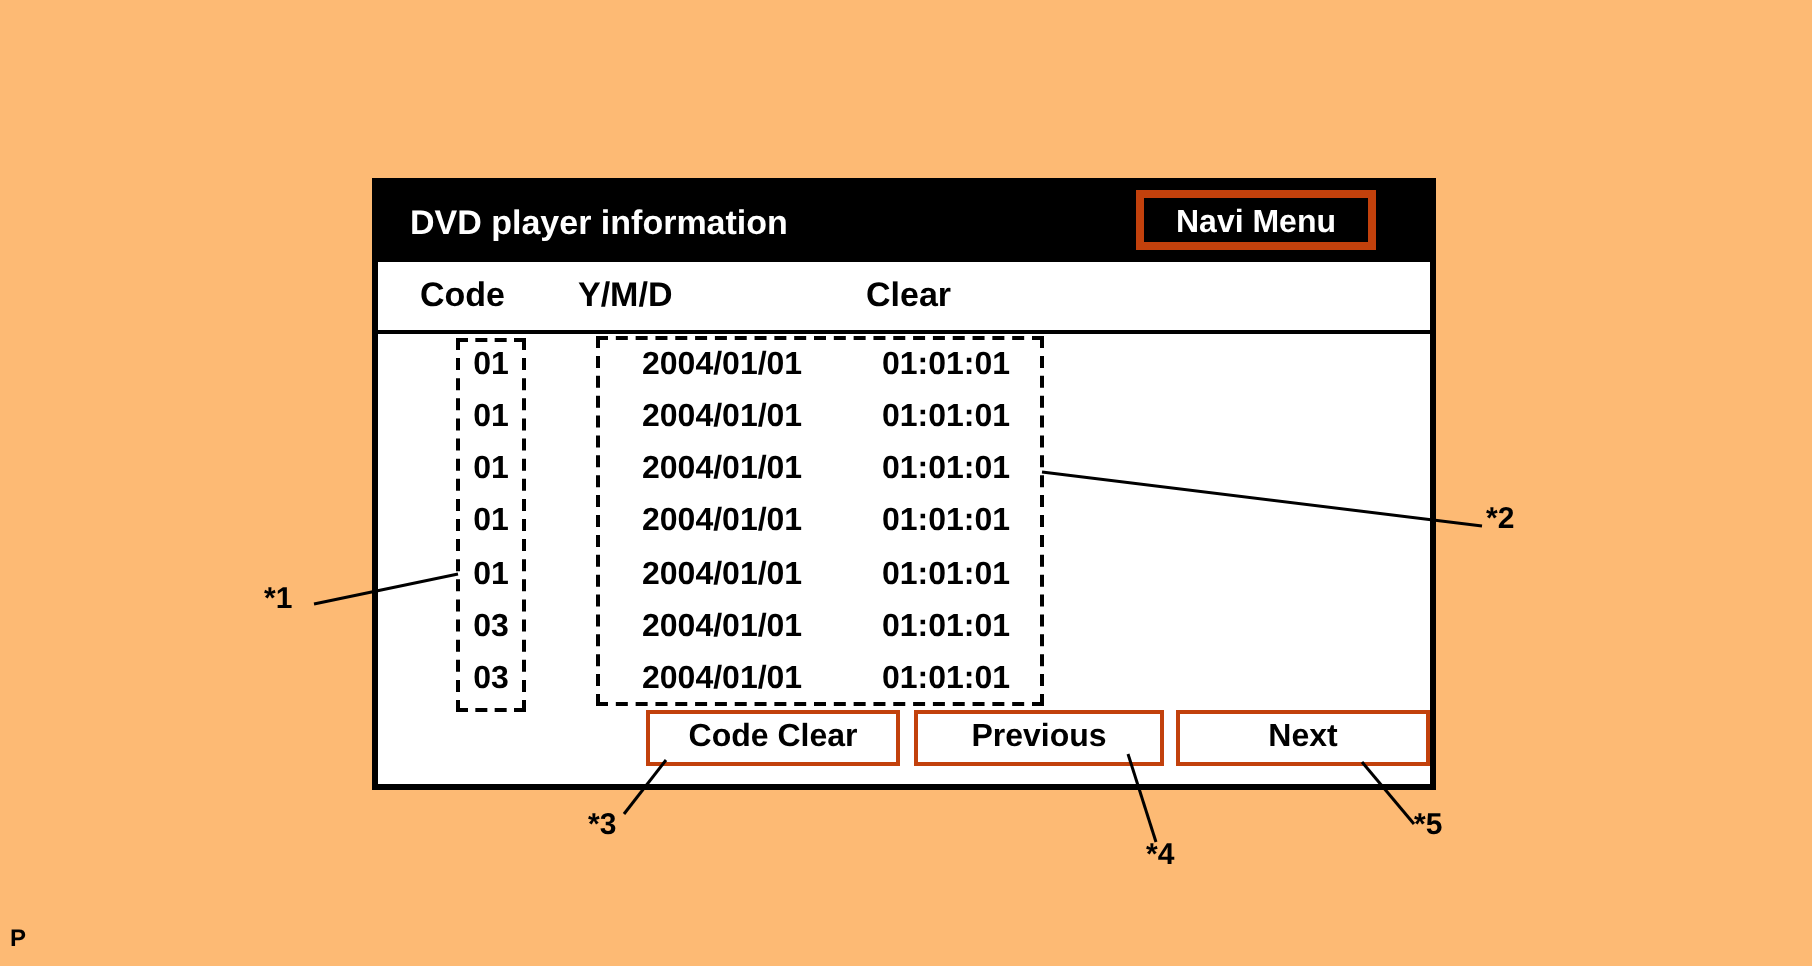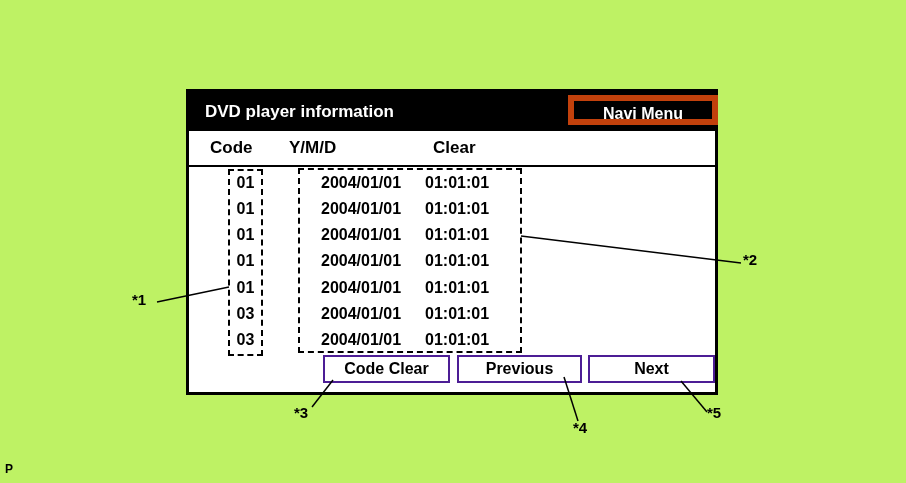--- a/index.html
+++ b/index.html
@@ -1,20 +1,20 @@
 <!DOCTYPE html>
 <html><head>
 <meta charset="utf-8">
 <style>
   * { margin: 0; padding: 0; box-sizing: border-box; }
   html, body { background: #ffffff; }
   .canvas {
     position: relative;
     width: 906px; height: 483px;
-    background: #bef264;
+    background: #fdba74;
     font-family: "Liberation Sans", sans-serif;
     font-weight: bold;
     color: #000;
     overflow: hidden;
   }
 
   
   .panel {
     position: absolute;
     left: 186px; top: 89px;
@@ -33,23 +33,23 @@
     position: absolute;
     left: 16px; top: 50%;
     transform: translateY(-50%);
     color: #fff;
     font-size: 17px;
     white-space: nowrap;
   }
   .navi-btn {
     position: absolute;
     left: 379px; top: 3px;
-    width: 150px; height: 30px;
+    width: 120px; height: 30px;
     background: #000;
-    border: 6px solid #c2410c;
+    border: 4px solid #c2410c;
     color: #fff;
     font-size: 16px;
     text-align: center;
     line-height: 25px;
     cursor: pointer;
   }
 
   
   .headers { position: absolute; left: 0; top: 46px; width: 100%; height: 22px; text-decoration: underline; }
   .headers span { position: absolute; font-size: 17px; white-space: nowrap; }
@@ -87,27 +87,27 @@
   }
   .row { flex: 1; position: relative; }
   .row span {
     position: absolute;
     top: 50%; transform: translateY(-50%);
     font-size: 16px;
     white-space: nowrap;
   }
   .cell-code { left: 39px; width: 35px; text-align: center; }
   .cell-date { left: 132px; }
-  .cell-time { left: 236px; width: 96px; text-align: left; }
+  .cell-time { left: 236px; width: 96px; text-align: center; }
 
   
   .btn {
     position: absolute;
     top: 263px; height: 28px;
-    border: 2px solid #4c1d95;
+    border: 2px solid #c2410c;
     background: #fff;
     font-size: 16px;
     text-align: center;
     line-height: 24px;
     cursor: pointer;
   }
   .btn-codeclear { left: 134px; width: 127px; }
   .btn-previous  { left: 268px; width: 125px; }
   .btn-next      { left: 399px; width: 127px; }
 

